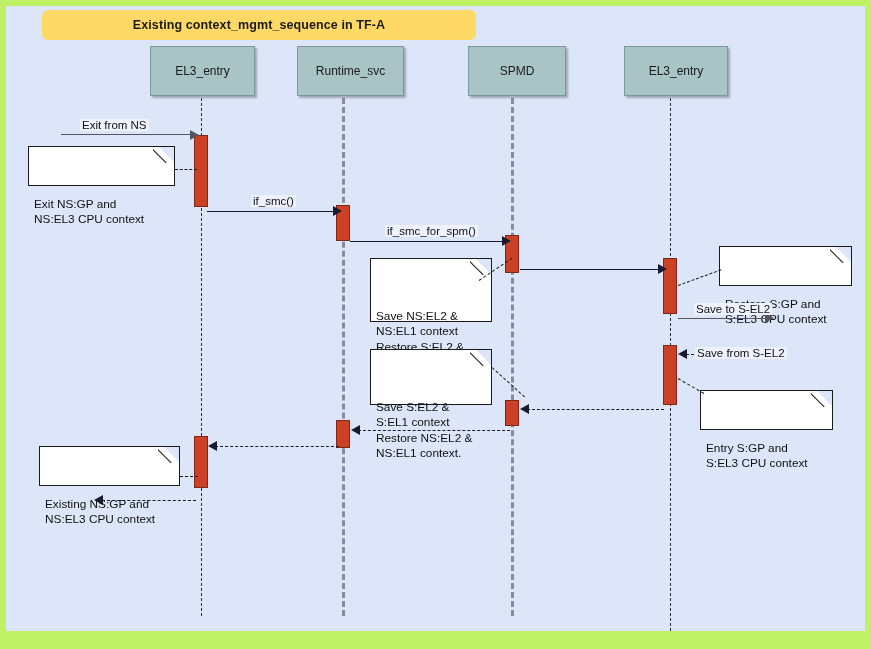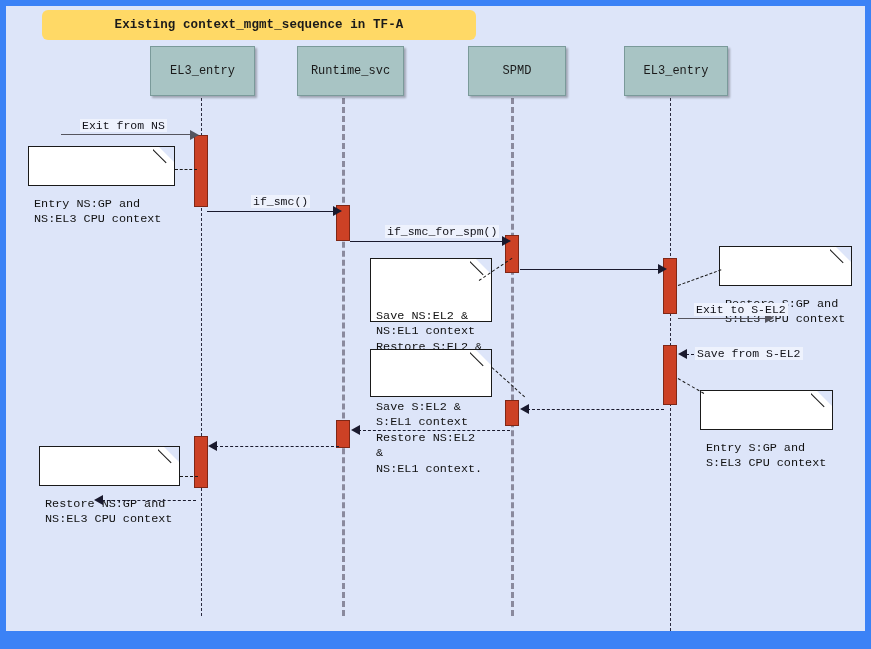--- a/index.html
+++ b/index.html
@@ -4,22 +4,22 @@
 <style>
   html, body {
     margin: 0;
     padding: 0;
     background: #000000;
   }
   #canvas {
     position: relative;
     width: 871px;
     height: 649px;
-    background: #3b82f6;
-    font-family: Liberation Mono, monospace;
+    background: #bef264;
+    font-family: Liberation Sans, sans-serif;
     overflow: hidden;
   }
   #frame {
     position: absolute;
     left: 6px;
     top: 6px;
     width: 859px;
     height: 625px;
     background: #dde5f9;
     overflow: hidden;
@@ -189,21 +189,21 @@
     <div class="activation" style="left:330px; top:414px; height:28px;"></div>
     <div class="activation" style="left:188px; top:430px; height:52px;"></div>
 
     <div class="msg-line gray" style="left:55px; top:128px; width:131px;"></div>
     <div class="arrowhead right" style="left:184px; top:124px; border-left-color:#55555f;"></div>
     <div class="msg-label" style="left:74px; top:113px;">Exit from NS</div>
 
     <div class="note" style="left:22px; top:140px; width:147px; height:40px;">
       <span class="fold"></span>
       <span class="fold-edge"></span>
-      <span>Entry NS:GP and
+      <span>Exit NS:GP and
 NS:EL3 CPU context</span>
     </div>
     <div class="note-tail" style="left:169px; top:163px; width:22px;"></div>
 
     <div class="msg-line solid" style="left:201px; top:205px; width:130px;"></div>
     <div class="arrowhead right" style="left:327px; top:200px;"></div>
     <div class="msg-label" style="left:245px; top:189px;">if_smc()</div>
 
     <div class="msg-line solid" style="left:344px; top:235px; width:157px;"></div>
     <div class="arrowhead right" style="left:496px; top:230px;"></div>
@@ -225,35 +225,35 @@
     <div class="note" style="left:713px; top:240px; width:133px; height:40px;">
       <span class="fold"></span>
       <span class="fold-edge"></span>
       <span>Restore S:GP and
 S:EL3 CPU context</span>
     </div>
     <div class="note-tail" style="left:672px; top:279px; width:46px; transform:rotate(-20deg);"></div>
 
     <div class="msg-line gray" style="left:672px; top:312px; width:90px;"></div>
     <div class="arrowhead right" style="left:759px; top:307px; border-left-color:#55555f;"></div>
-    <div class="msg-label" style="left:688px; top:297px;">Exit to S-EL2</div>
+    <div class="msg-label" style="left:688px; top:297px;">Save to S-EL2</div>
 
     <div class="msg-line dashed" style="left:680px; top:348px; width:98px;"></div>
     <div class="arrowhead left" style="left:672px; top:343px;"></div>
     <div class="msg-label" style="left:689px; top:341px;">Save from S-EL2</div>
 
     <div class="note" style="left:694px; top:384px; width:133px; height:40px;">
       <span class="fold"></span>
       <span class="fold-edge"></span>
       <span>Entry S:GP and
 S:EL3 CPU context</span>
     </div>
     <div class="note-tail" style="left:672px; top:372px; width:30px; transform:rotate(30deg);"></div>
 
-    <div class="note" style="left:364px; top:343px; width:122px; height:48px;">
+    <div class="note" style="left:364px; top:343px; width:122px; height:56px;">
       <span class="fold"></span>
       <span class="fold-edge"></span>
       <span>Save S:EL2 &amp;
 S:EL1 context
 Restore NS:EL2 &amp;
 NS:EL1 context.</span>
     </div>
     <div class="note-tail" style="left:486px; top:361px; width:44px; transform:rotate(42deg);"></div>
 
     <div class="msg-line dashed" style="left:521px; top:403px; width:137px;"></div>
@@ -261,21 +261,21 @@
 
     <div class="msg-line dashed" style="left:352px; top:424px; width:152px;"></div>
     <div class="arrowhead left" style="left:345px; top:419px;"></div>
 
     <div class="msg-line dashed" style="left:209px; top:440px; width:124px;"></div>
     <div class="arrowhead left" style="left:202px; top:435px;"></div>
 
     <div class="note" style="left:33px; top:440px; width:141px; height:40px;">
       <span class="fold"></span>
       <span class="fold-edge"></span>
-      <span>Restore NS:GP and
+      <span>Existing NS:GP and
 NS:EL3 CPU context</span>
     </div>
     <div class="note-tail" style="left:174px; top:470px; width:18px;"></div>
 
     <div class="msg-line dashed" style="left:96px; top:494px; width:94px;"></div>
     <div class="arrowhead left" style="left:88px; top:489px;"></div>
 
   </div>
 </div>
 

